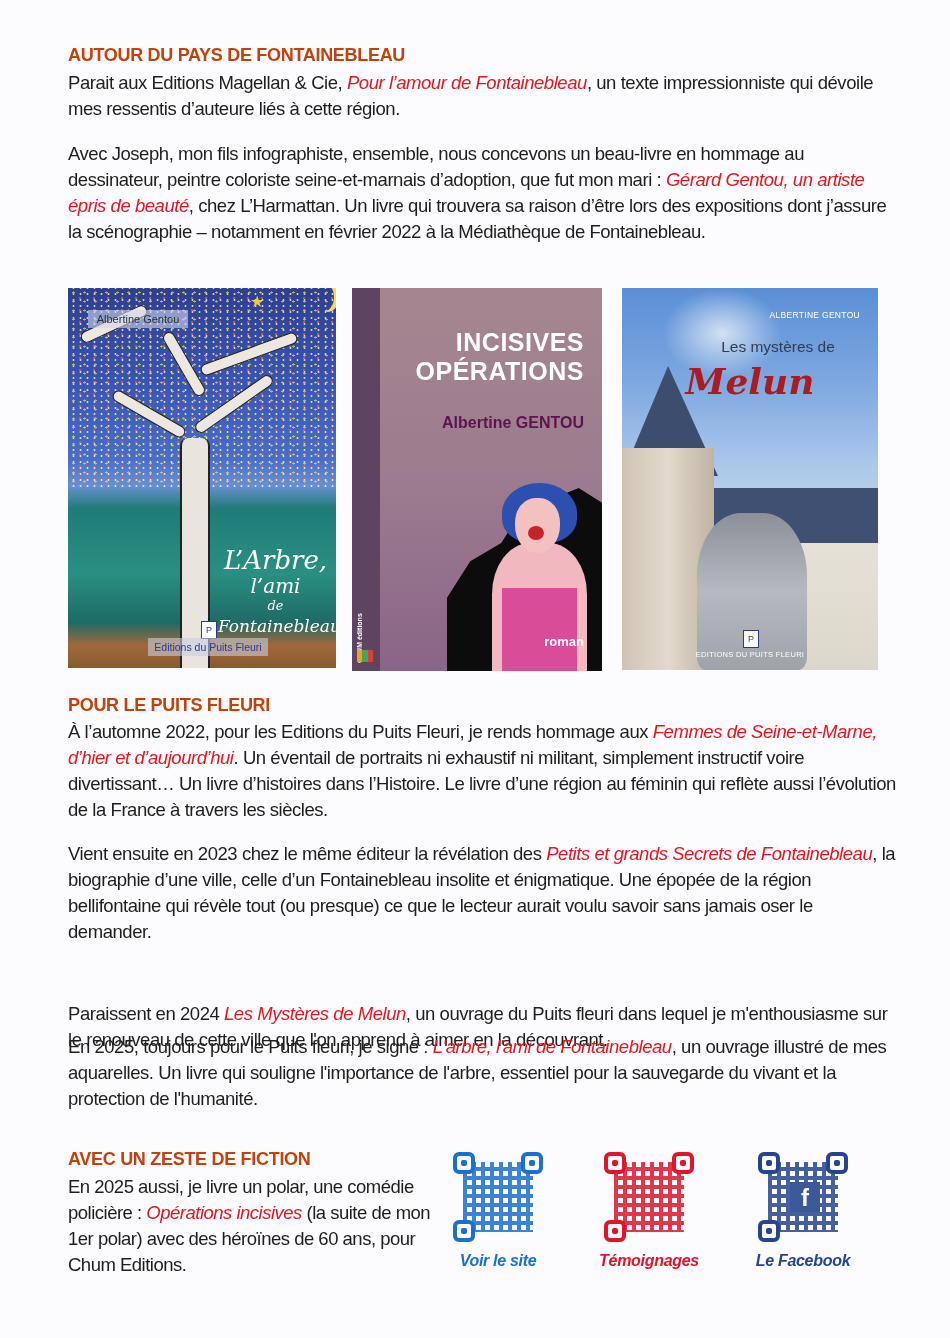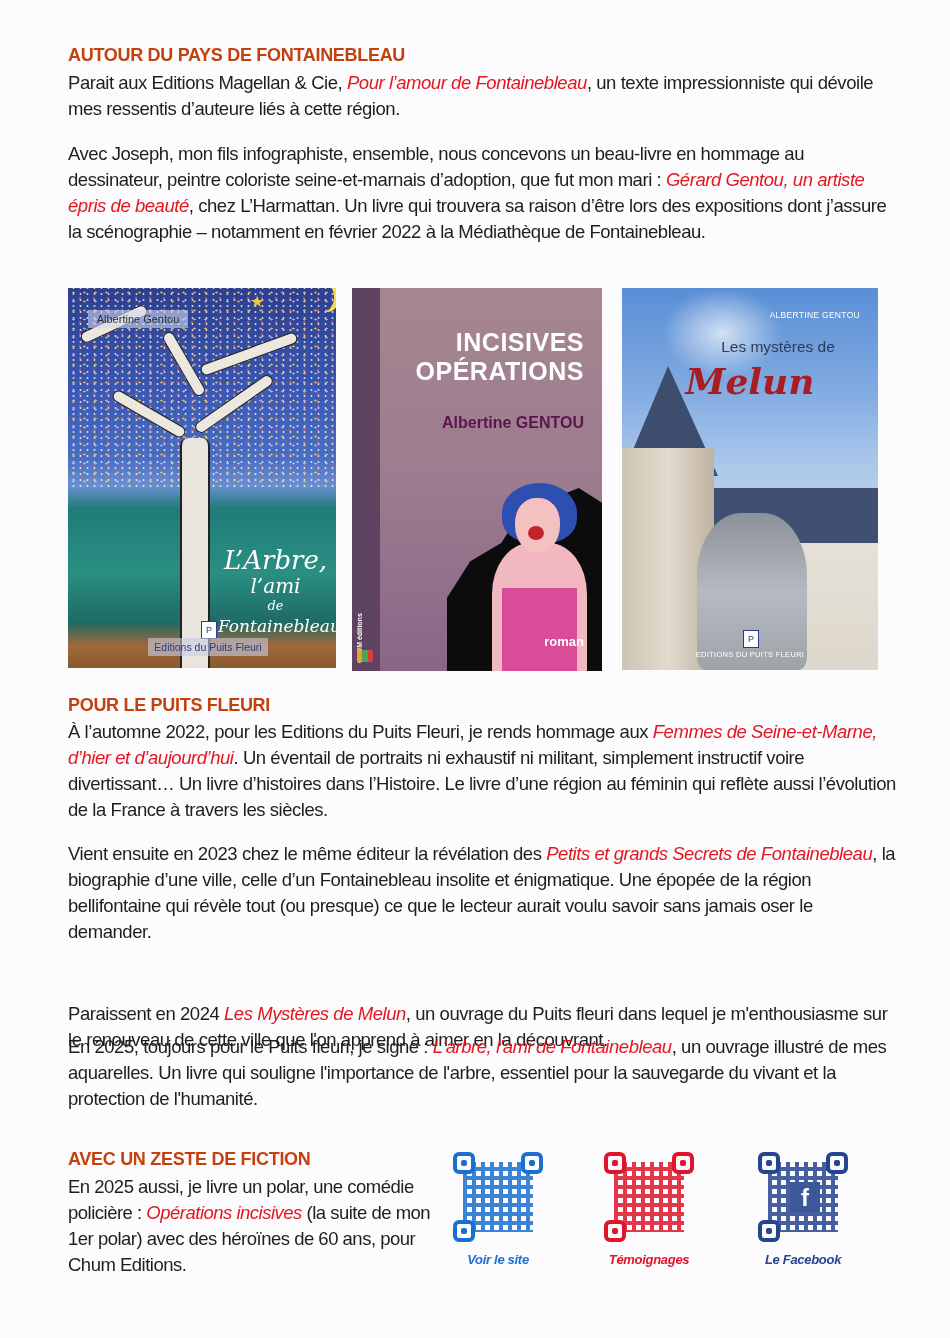--- a/index.html
+++ b/index.html
@@ -113,21 +113,21 @@
     background-image:
       linear-gradient(90deg, currentColor 50%, transparent 50%),
       linear-gradient(0deg, currentColor 40%, transparent 40%);
     background-size: 9px 7px, 7px 9px;
     opacity: 0.85;
     mix-blend-mode: multiply;
   }
   .qr .finder { position:absolute; width: 22px; height: 22px; border: 4px solid currentColor; border-radius: 6px; box-sizing: border-box; background: #fcfcfe; }
   .qr .finder::after { content:""; position:absolute; left:4px; top:4px; width:6px; height:6px; background: currentColor; border-radius: 2px; }
   .qr .f1 { left:0; top:0; } .qr .f2 { right:0; top:0; } .qr .f3 { left:0; bottom:0; }
-  .qr-label { margin-top: 10px; font-weight: bold; font-style: italic; font-size: 13px; letter-spacing: -0.3px; }
+  .qr-label { margin-top: 10px; font-weight: bold; font-style: italic; font-size: 16px; letter-spacing: -0.3px; }
   .fb-box { position:absolute; left: 32px; top: 30px; width: 30px; height: 30px; background:#3b5998; color:#fff; font-weight:bold; font-size: 24px; line-height: 32px; text-align:center; font-family: "Liberation Sans", sans-serif; }
 
   .fiction-para { position: absolute; left: 68px; top: 1174px; width: 370px; font-size: 18.5px; line-height: 26px; letter-spacing: -0.5px; color: #1e1e1e; }
 </style>
 </head>
 <body>
 
 <div class="sec-title" style="top:45px;">AUTOUR DU PAYS DE FONTAINEBLEAU</div>
 <p class="para" style="top:70px;"><span>Parait aux Editions Magellan &amp; Cie, </span><span class="hl">Pour l’amour de Fontainebleau</span><span>, un texte impressionniste qui dévoile mes ressentis d’auteure liés à cette région.</span></p>
 <p class="para" style="top:141px;"><span>Avec Joseph, mon fils infographiste, ensemble, nous concevons un beau-livre en hommage au dessinateur, peintre coloriste seine-et-marnais d’adoption, que fut mon mari : </span><span class="hl">Gérard Gentou, un artiste épris de beauté</span><span>, chez L’Harmattan. Un livre qui trouvera sa raison d’être lors des expositions dont j’assure la scénographie – notamment en février 2022 à la Médiathèque de Fontainebleau.</span></p>

